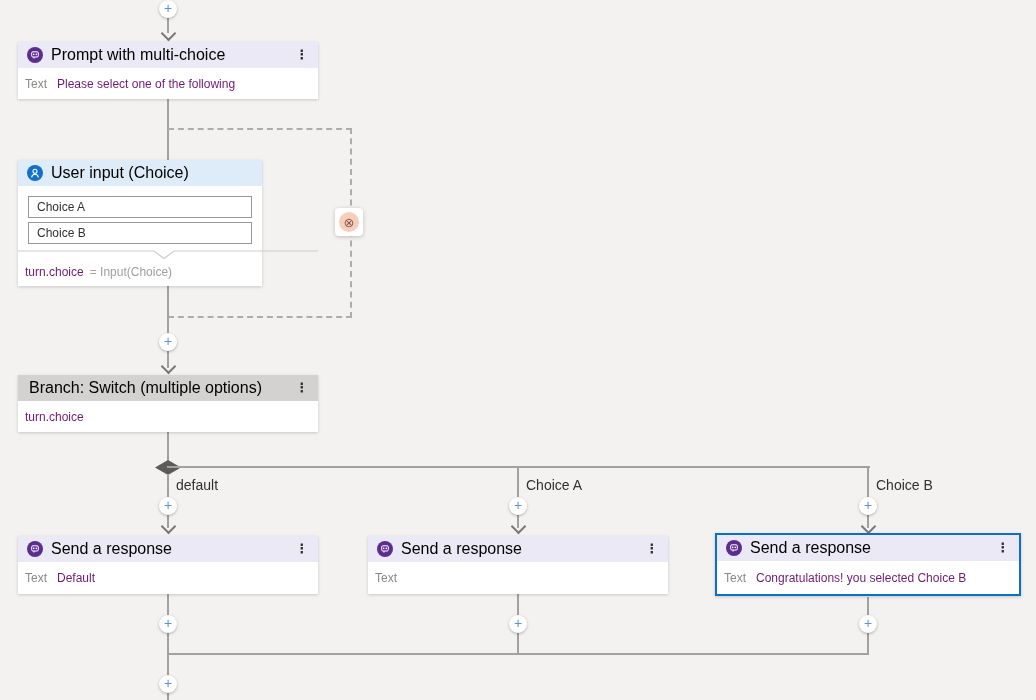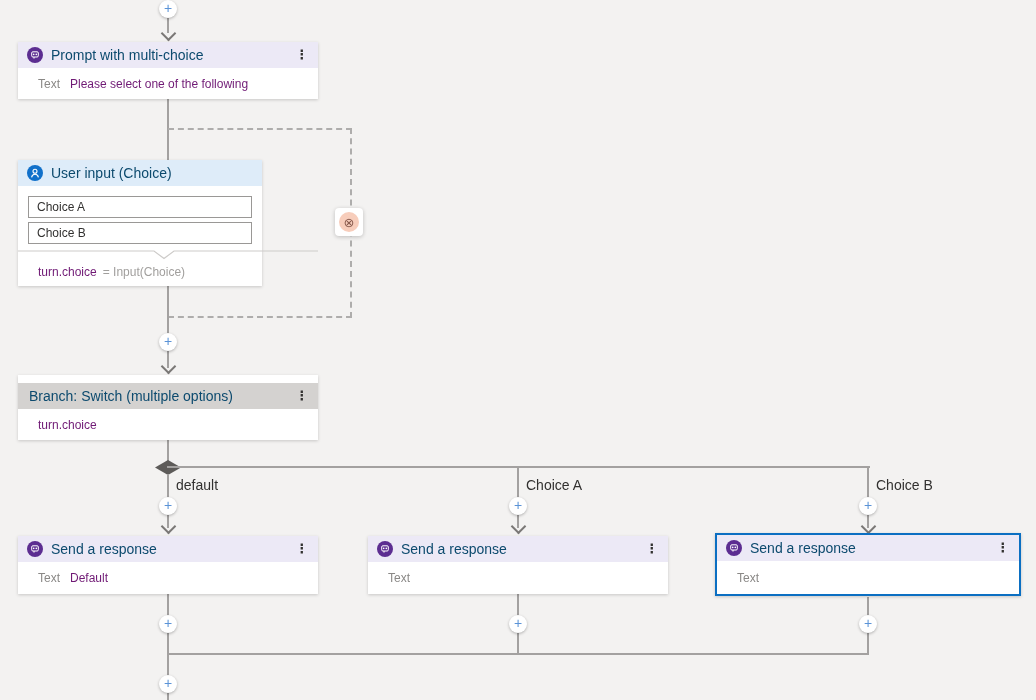--- a/index.html
+++ b/index.html
@@ -18,25 +18,25 @@
     clip-path:polygon(50% 0,100% 50%,50% 100%,0 50%);}
   
   .plus-btn{position:absolute;width:18px;height:18px;border-radius:50%;background:#fff;
     box-shadow:0 1px 3px rgba(0,0,0,.28);color:#5b93d7;font-size:14px;line-height:17px;
     text-align:center;z-index:6;cursor:pointer;user-select:none;}
   
   .node{position:absolute;background:#fff;box-shadow:0 1px 3px rgba(0,0,0,.18);z-index:4;font-size:12px;}
   .node-header{height:26px;display:flex;align-items:center;padding:0 9px;gap:8px;}
   .hdr-purple{background:#ece9f6;}
   .hdr-blue{background:#deecf9;}
-  .hdr-gray{background:#d4d2d0;margin-top:8px;}
-  .node-title{flex:1;color:#0c4a6e;font-size:14px;white-space:nowrap;overflow:hidden;}
+  .hdr-gray{background:#d4d2d0;}
+  .node-title{flex:1;color:#000000;font-size:16px;white-space:nowrap;overflow:hidden;}
   .kebab{color:#323130;font-size:13px;font-weight:bold;width:14px;text-align:center;cursor:pointer;line-height:26px;}
   .icon-circle{width:16px;height:16px;flex:none;display:block;}
-  .body-row{display:flex;align-items:center;padding:0 20px;gap:10px;background:#fff;}
+  .body-row{display:flex;align-items:center;padding:0 7px;gap:10px;background:#fff;}
   .field-label{color:#8a8886;flex:none;}
   .field-value{color:#701a75;white-space:nowrap;overflow:hidden;}
   .choice-box{height:20px;border:1px solid #9a9896;margin:0 10px;display:flex;align-items:center;
     padding:0 8px;color:#323130;background:#fff;font-size:12px;}
   .expr-dim{color:#a19f9d;}
   .selected-outline{border:2px solid #0b6fc2;box-shadow:0 1px 3px rgba(0,0,0,.18);}
   .branch-label{position:absolute;font-size:14px;color:#323130;z-index:3;white-space:nowrap;}
   
   .loop-card{position:absolute;width:28px;height:28px;background:#fff;border-radius:4px;
     box-shadow:0 1px 4px rgba(0,0,0,.22);display:flex;align-items:center;justify-content:center;z-index:6;cursor:pointer;}
@@ -176,20 +176,21 @@
       <rect x="4.7" y="4.8" width="6.6" height="5.2" rx="1.2" fill="none" stroke="#fff" stroke-width="1"></rect>
       <circle cx="6.7" cy="7.4" r="0.8" fill="#fff"></circle>
       <circle cx="9.3" cy="7.4" r="0.8" fill="#fff"></circle>
       <path d="M7 10v1.6" stroke="#fff" stroke-width="1" fill="none"></path>
     </svg>
     <span class="node-title">Send a response</span>
     <span class="kebab">⋮</span>
   </div>
   <div class="body-row" style="height:33px;">
     <span class="field-label">Text</span>
+    <span class="field-value">Congratulations! you selected Choice B</span>
   </div>
 </div>
 
 <div class="vline" style="left:167px;top:594px;height:60px;"></div>
 <div class="vline" style="left:517px;top:594px;height:60px;"></div>
 <div class="vline" style="left:867px;top:597px;height:57px;"></div>
 <div class="plus-btn" style="left:159px;top:615px;">+</div>
 <div class="plus-btn" style="left:509px;top:615px;">+</div>
 <div class="plus-btn" style="left:859px;top:615px;">+</div>
 <div class="hline" style="left:167px;top:653px;width:702px;"></div>

